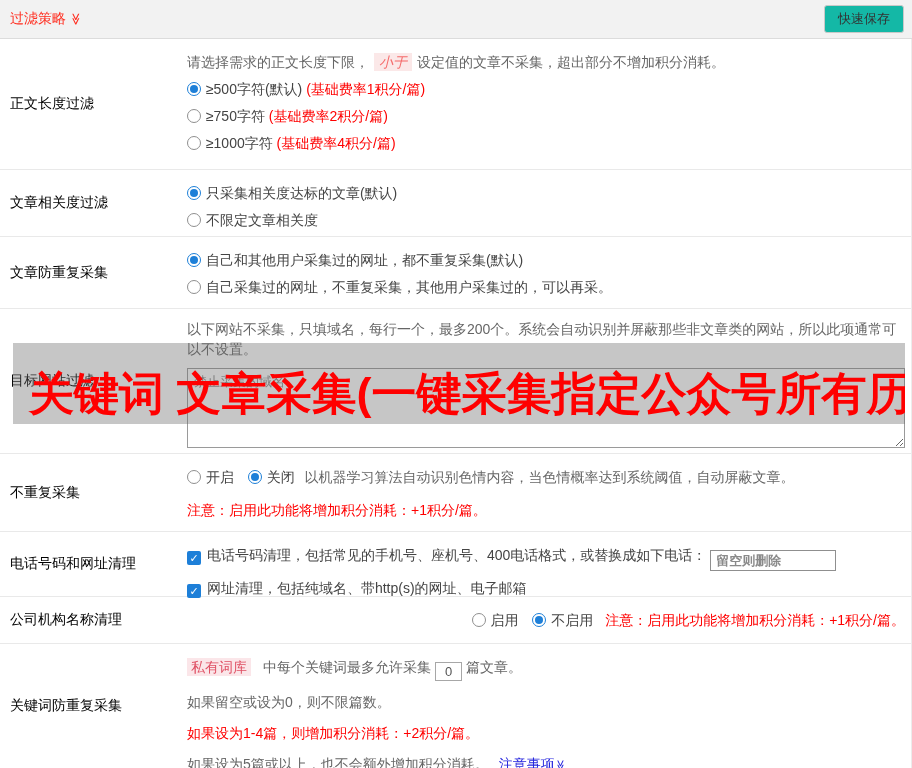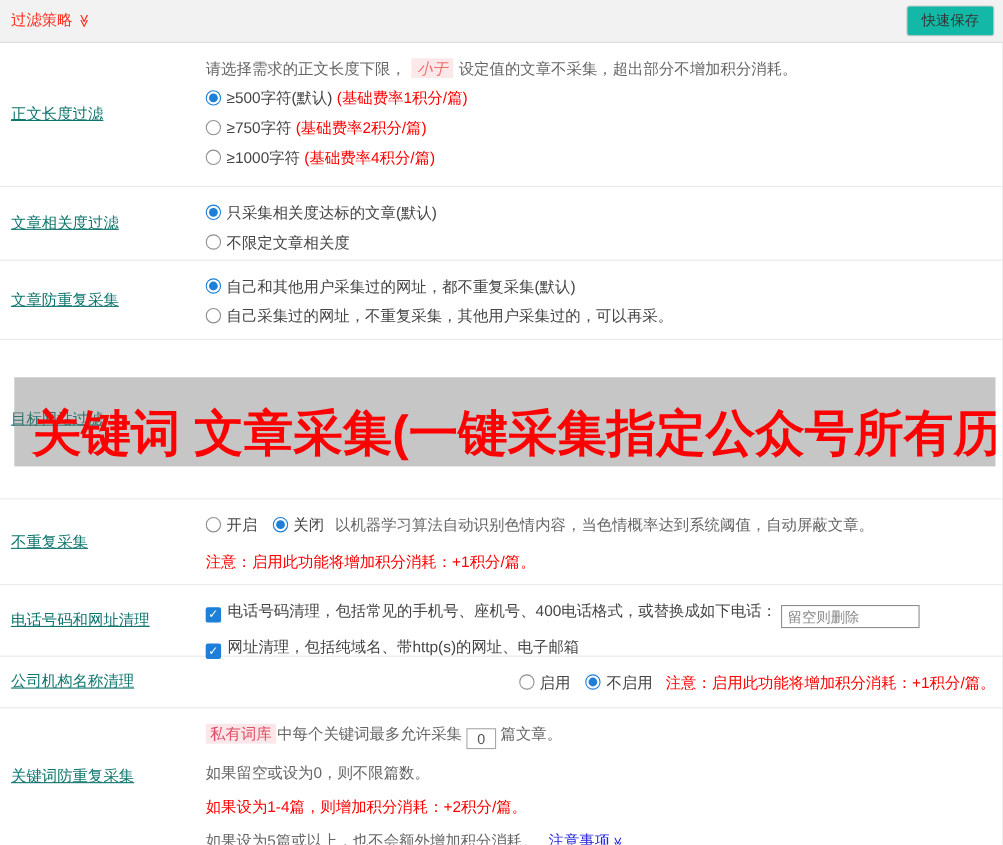--- a/index.html
+++ b/index.html
@@ -11,46 +11,46 @@
   .topbar { height:39px; background:#f2f2f2; border-bottom:1px solid #dcdcdc;
     display:flex; align-items:center; justify-content:space-between; padding:0 8px 0 10px; }
   .topbar-title { color:#ff2d1f; font-size:14px; display:flex; align-items:center; gap:4px; }
   .chevron-dbl { display:inline-block; transform:rotate(90deg); font-size:12px; line-height:1; }
   .save-btn { background:#14b8a6; border:1px solid #c9c9c9; border-radius:3px; padding:4px 13px;
     font-size:13px; color:#333; cursor:pointer; }
 
   
   .rows { border-right:1px solid #ececec; }
   .row { display:flex; border-bottom:1px solid #e9e9e9; }
-  .row-label { width:180px; padding-left:10px; display:flex; align-items:center; color:#0f766e; flex-shrink:0;text-decoration:underline; }
+  .row-label { width:180px; padding-left:10px; display:flex; align-items:center; color:#000000; flex-shrink:0; }
   .row-content { flex:1; padding:6px 6px 6px 7px; color:#666; }
   .line { margin:7px 0; line-height:20px; }
   .opt { color:#444; }
   .note-red { color:#ff0000; }
   .desc { color:#666; }
 
   
   .radio { width:14px; height:14px; border:1px solid #8f8f8f; border-radius:50%;
     display:inline-block; vertical-align:-2px; background:#fff; position:relative; margin-right:1px; }
   .radio.checked { border-color:#1d7fd8; }
   .radio.checked::after { content:""; position:absolute; left:2px; top:2px; width:8px; height:8px;
     border-radius:50%; background:#1d7fd8; }
 
   
   .checkbox { width:14px; height:14px; background:#1d7fd8; border-radius:2px; display:inline-flex;
     align-items:center; justify-content:center; color:#fff; font-size:11px; font-weight:bold;
     vertical-align:-2px; margin-right:2px; }
 
   .hl-tag { background:#fbe8e8; color:#f56c6c; padding:1px 5px; margin:0 5px;font-style:italic; }
-  .pink-tag { background:#fbe6e9; color:#df5064; padding:1px 4px; margin-right:1px; }
+  .pink-tag { background:#fbe6e9; color:#df5064; padding:1px 4px; margin-right:12px; }
 
   textarea.block-site { width:718px; height:80px; border:1px solid #9a9a9a; resize:both;
     font-family:inherit; font-size:13px; color:#999; padding:4px 6px; margin-top:2px; outline:none; }
   input.phone-input { width:126px; height:21px; border:1px solid #8f8f8f; font-size:13px;
-    padding:0 5px; color:#333; vertical-align:-5px; outline:none; }
+    padding:0 5px; color:#333; vertical-align:-5px; outline:none;font-weight:bold; }
   input.phone-input::placeholder, textarea.block-site::placeholder { color:#8a8a8a; }
   input.num-input { width:27px; height:19px; border:1px solid #a7a7a7; text-align:center;
     font-size:13px; color:#555; margin:0 4px; vertical-align:-4px; outline:none; }
 
   .link-blue { color:#2424dd; cursor:pointer; }
   .gap-lg { margin-left:10px; }
 
   
   .watermark { position:absolute; left:13px; top:343px; width:892px; height:81px;
     background:rgba(105,105,105,0.38); overflow:hidden; display:flex; align-items:flex-end; z-index:5; }
@@ -119,20 +119,24 @@
         </div>
         <div class="line">
           <span class="radio"></span>
           <span class="opt">自己采集过的网址，不重复采集，其他用户采集过的，可以再采。</span>
         </div>
       </div>
     </div>
 
     <div class="row" style="height:145px;">
       <div class="row-label">目标网站过滤</div>
+      <div class="row-content">
+        <div class="line desc" style="margin-top:4px; max-width:722px;">以下网站不采集，只填域名，每行一个，最多200个。系统会自动识别并屏蔽那些非文章类的网站，所以此项通常可以不设置。</div>
+        <textarea class="block-site" placeholder="禁止采集的域名" style=""></textarea>
+      </div>
     </div>
 
     <div class="row" style="height:78px;">
       <div class="row-label">不重复采集</div>
       <div class="row-content">
         <div class="line">
           <span class="radio"></span>
           <span class="opt">开启</span>
           <span class="radio gap-lg checked"></span>
           <span class="opt">关闭</span>

